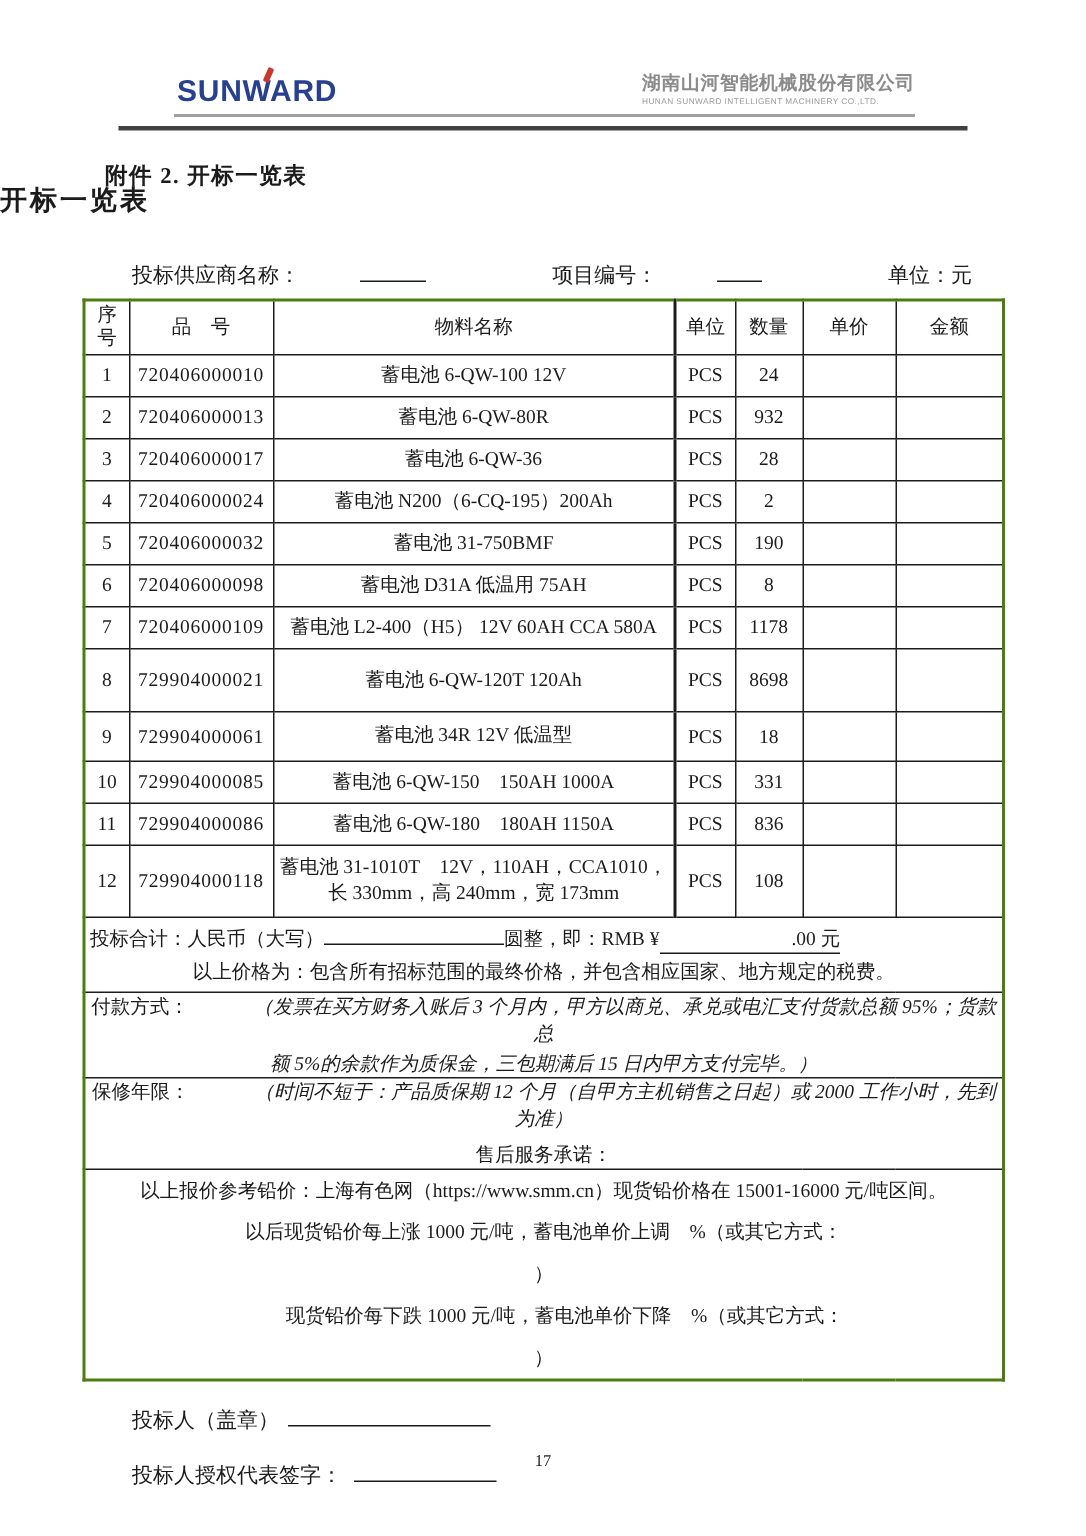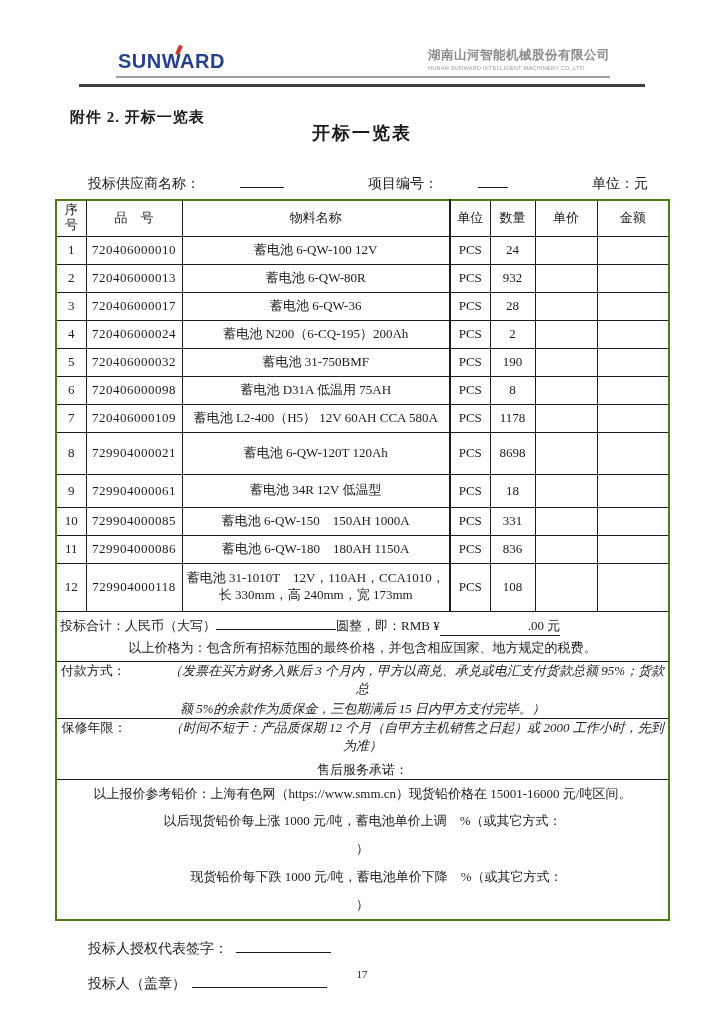--- a/index.html
+++ b/index.html
@@ -40,21 +40,20 @@
   .rule-light { position: absolute; left: 116px; top: 76px; width: 494px; height: 2px; background: #a0a0a0; }
   .rule-dark  { position: absolute; left: 79px;  top: 84px; width: 566px; height: 3px; background: #404040; }
 
   
   .attachment-heading {
     margin: 108px 0 0 70px;
     font-size: 15px; font-weight: bold; letter-spacing: 1px;
   }
   .doc-title {
     margin-top: -6px;
-    text-align: center;
     font-size: 18px; font-weight: bold; letter-spacing: 2px;
   }
 
   
   .info-line {
     margin: 28px 76px 0 88px;
     font-size: 14px;
     display: flex; align-items: baseline; white-space: nowrap; gap: 40px;
   }
   .blank { display: inline-block; border-bottom: 1px solid #1b1b1b; height: 14px; vertical-align: baseline; }
@@ -317,23 +316,23 @@
           </div>
           <div class="lead-flex">
             <span class="indent28">现货铅价每下跌 1000 元/吨，蓄电池单价下降　%（或其它方式：</span>
             <span>）</span>
           </div>
         </td>
       </tr>
     </tbody>
   </table>
 
+  <div class="sig-line sig-2">
+    <span>投标人（盖章）</span>
+    <span class="blank w135"></span>
+  </div>
   <div class="sig-line sig-1">
     <span>投标人授权代表签字：</span>
     <span class="blank w95"></span>
   </div>
-  <div class="sig-line sig-2">
-    <span>投标人（盖章）</span>
-    <span class="blank w135"></span>
-  </div>
 
   <div class="page-num">17</div>
 </div>
 
 </body></html>

